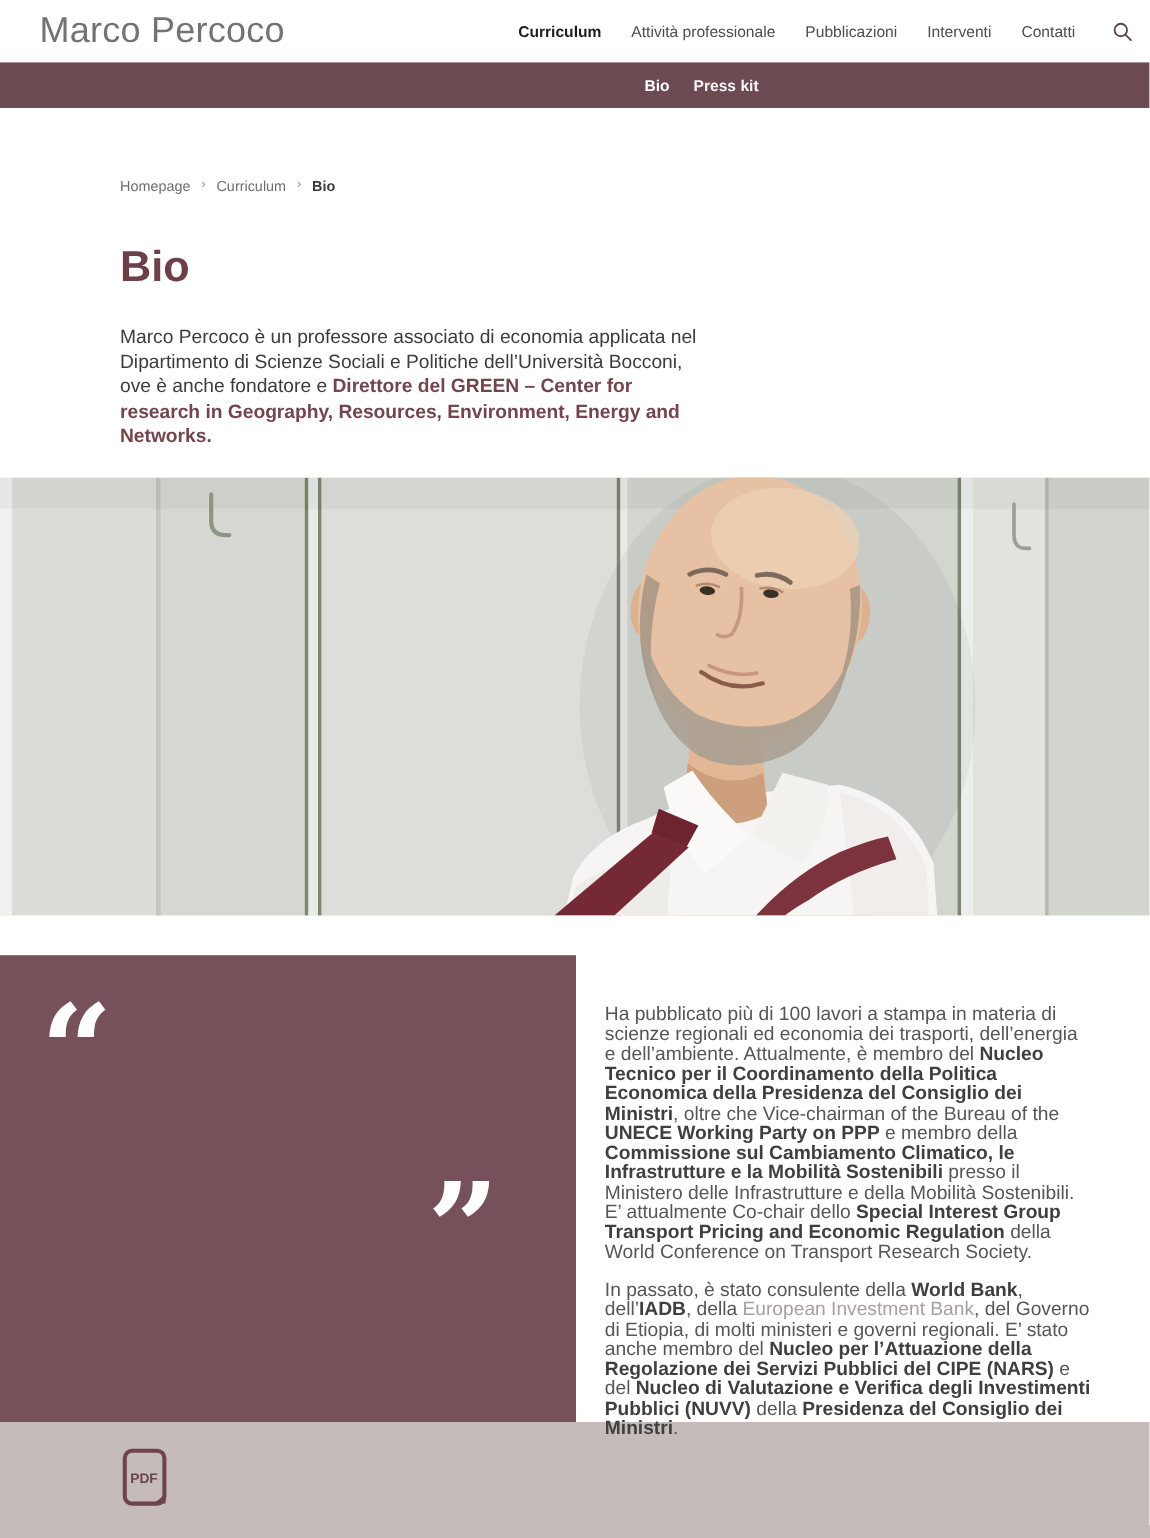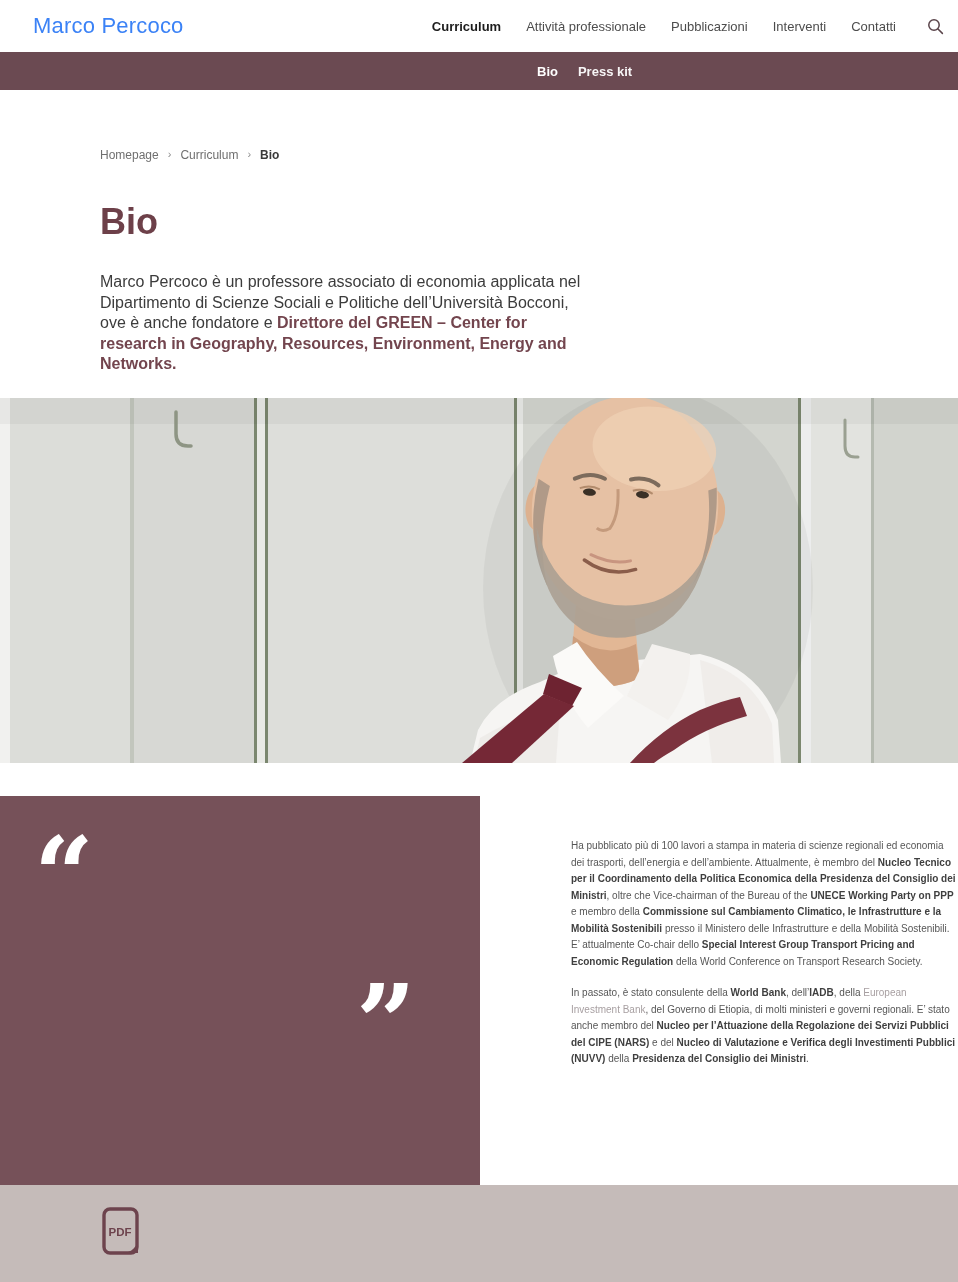--- a/index.html
+++ b/index.html
@@ -1,21 +1,21 @@
 <!DOCTYPE html>
 <html><head>
 <meta charset="utf-8">
 <style>
   html,body{margin:0;padding:0;background:#fff;}
   body{width:958px;font-family:"Liberation Sans",sans-serif;-webkit-font-smoothing:antialiased;}
 
   
   .header{height:52px;display:flex;align-items:center;justify-content:space-between;
           padding:0 14px 0 33px;box-sizing:border-box;background:#fff;}
-  .logo{font-size:22px;color:#3b82f6;letter-spacing:.2px;cursor:pointer;text-decoration:none;}
+  .logo{font-size:30px;color:#737373;letter-spacing:.2px;cursor:pointer;text-decoration:none;}
   .nav{display:flex;align-items:center;gap:25px;font-size:13px;color:#4d4d4d;}
   .nav .nav-item{cursor:pointer;white-space:nowrap;}
   .nav .nav-item.active{font-weight:700;color:#1d1d1d;}
   .search-btn{margin-left:6px;cursor:pointer;display:flex;align-items:center;}
 
   
   .subnav{height:38px;background:#6b4a52;display:flex;align-items:center;gap:20px;
           padding-left:537px;box-sizing:border-box;font-size:13px;color:#fff;}
   .subnav .subnav-item{cursor:pointer;font-weight:600;opacity:.95;}
   .subnav .subnav-item.active{font-weight:700;opacity:1;}
@@ -41,21 +41,21 @@
 
   
   .main{display:flex;margin-top:33px;height:389px;}
   .quote-block{width:480px;height:389px;background:#765159;position:relative;flex:none;}
   .quote-mark{position:absolute;font-family:"DejaVu Serif",serif;font-weight:700;
               color:#fff;font-size:104px;line-height:1;}
   .quote-open{left:34px;top:28px;}
   .quote-close{left:356px;top:176px;}
   .quote-text{position:absolute;left:82px;top:104px;width:300px;color:#fff;
               font-size:19px;line-height:24px;font-weight:700;font-style:italic;}
-  .content{margin-left:91px;width:406px;font-size:10px;line-height:16.5px;color:#565656;
+  .content{margin-left:24px;width:406px;font-size:16px;line-height:16.5px;color:#565656;
            padding-top:42px;box-sizing:border-box;}
   .content p{margin:0 0 15px;}
 
   
   .cv-bar{height:97px;background:#c5bbb9;display:flex;align-items:center;
           padding-left:100px;box-sizing:border-box;gap:28px;cursor:pointer;}
   .cv-label{font-size:21px;font-weight:700;color:#6d434d;}
 </style>
 </head>
 <body>

